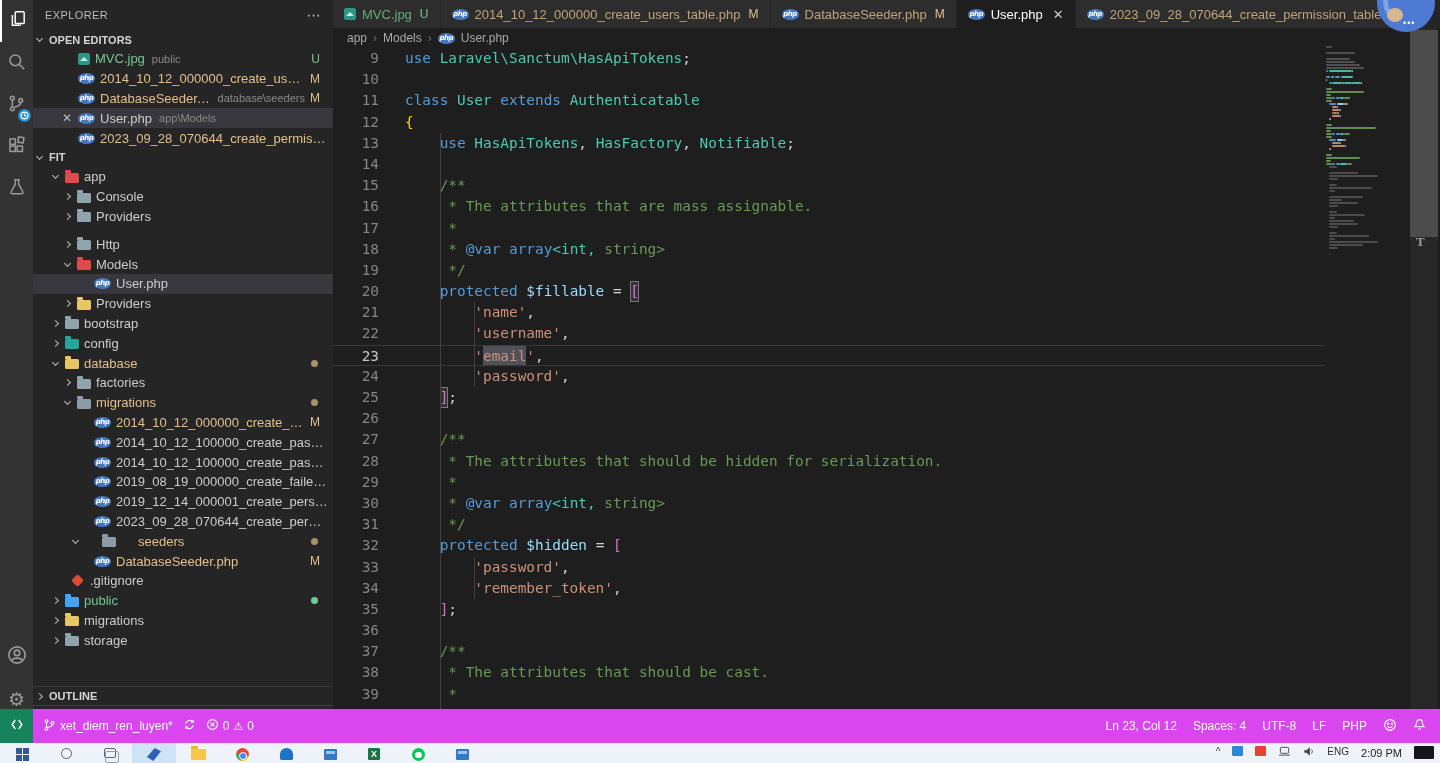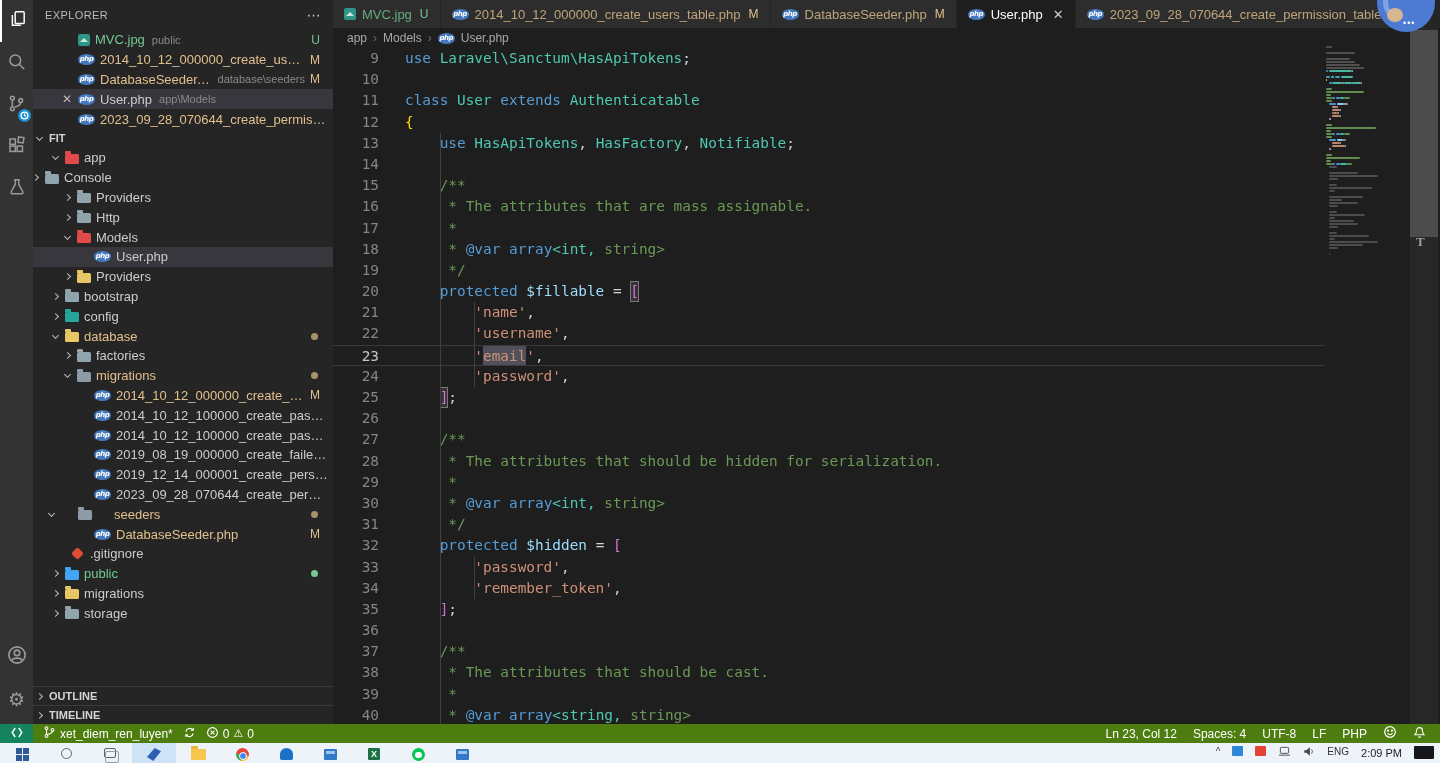--- a/index.html
+++ b/index.html
@@ -78,21 +78,21 @@
   .vthumb{position:absolute;left:0;right:0;top:2px;height:207px;background:#4c4c4c}
   .t-glyph{position:absolute;top:206px;left:6px;color:#9d9d9d;font:bold 13px "Liberation Serif",serif}
 
   
   .cam{position:absolute;left:1377px;top:-26px;width:58px;height:58px;border-radius:50%;background:#4d7bd3;z-index:60;overflow:hidden}
   .cam .arc{position:absolute;left:6px;top:8px;width:40px;height:40px;border-radius:50%;border:5px solid #7fa3e0;border-right-color:transparent;border-bottom-color:transparent}
   .cam .blob{position:absolute;left:10px;top:34px;width:16px;height:14px;border-radius:50%;background:#d8b68f}
   .cam .dots{position:absolute;left:26px;top:44px;color:#fff;font-size:9px;letter-spacing:1px}
 
   
-  .statusbar{position:absolute;left:0;right:0;bottom:20px;height:19px;background:#4d7c0f;color:#fff;font-size:12px;display:flex;align-items:center;z-index:6}
+  .statusbar{position:absolute;left:0;right:0;bottom:20px;height:34px;background:#d946ef;color:#fff;font-size:12px;display:flex;align-items:center;z-index:6}
   .sb-remote{width:33px;height:100%;background:#15845c;display:flex;align-items:center;justify-content:center;flex:none;cursor:pointer}
   .sb-item{display:flex;align-items:center;gap:4px;margin-left:10px;cursor:pointer}
   .sb-right{margin-left:auto;display:flex;align-items:center;gap:16px;padding-right:14px}
   .statusbar svg{stroke:#fff;fill:none;stroke-width:1.2}
   .warn-glyph{font-family:"DejaVu Sans",sans-serif;font-size:11px}
 
   
   .taskbar{position:absolute;left:0;right:0;bottom:0;height:20px;background:#eef3f9;display:flex;align-items:flex-start;overflow:hidden;z-index:6}
   .tb-icon{width:44px;height:20px;display:flex;justify-content:center;padding-top:5px;cursor:pointer;flex:none}
   .tb-icon.hl{background:#cfe3f6}
@@ -175,20 +175,24 @@
         <span class="gear-glyph">⚙</span>
       </div>
     </div>
   </div>
 
   <div class="sidebar">
     <div class="sb-header">
       <span>EXPLORER</span>
       <span class="more">⋯</span>
     </div>
+    <div class="sec-head">
+      <span class="chev open"></span>
+      <span>OPEN EDITORS</span>
+    </div>
     <div id="open-editors">
         <div class="row" style="padding-left: 28px;">
           <span class="spacer14"></span>
           <span class="icon-image"></span>
           <span class="lbl c-new">MVC.jpg</span>
           <span class="detail">public</span>
           <span class="badge c-new">U</span>
         </div>
         <div class="row" style="padding-left: 28px;">
           <span class="spacer14"></span>
@@ -218,31 +222,31 @@
     <div class="sec-head">
       <span class="chev open"></span>
       <span>FIT</span>
     </div>
     <div id="file-tree">
         <div class="row" style="padding-left: 20px;">
           <span class="chev open"></span>
           <span class="f" style="background: rgb(225, 74, 74);"></span>
           <span class="lbl c-norm">app</span>
         </div>
-        <div class="row" style=" text-align: center;">
+        <div class="row" style="padding-left: 32px; text-align: center;">
           <span class="chev closed"></span>
           <span class="f" style="background: rgb(144, 164, 174);"></span>
           <span class="lbl c-norm">Console</span>
         </div>
         <div class="row" style="padding-left: 32px;">
           <span class="chev closed"></span>
           <span class="f" style="background: rgb(144, 164, 174);"></span>
           <span class="lbl c-norm">Providers</span>
         </div>
-        <div class="row" style="padding-left: 32px;">
+        <div class="row" style="padding-left: 32px; margin-top: 8px;">
           <span class="chev closed"></span>
           <span class="f" style="background: rgb(144, 164, 174);"></span>
           <span class="lbl c-norm">Http</span>
         </div>
         <div class="row" style="padding-left: 32px;">
           <span class="chev open"></span>
           <span class="f" style="background: rgb(225, 74, 74);"></span>
           <span class="lbl c-norm">Models</span>
         </div>
         <div class="row sel" style="padding-left: 44px;">
@@ -306,21 +310,21 @@
         <div class="row" style="padding-left: 44px;">
           <span class="spacer14"></span>
           <span class="icon-php"></span>
           <span class="lbl c-norm">2019_12_14_000001_create_personal_acces...</span>
         </div>
         <div class="row" style="padding-left: 44px;">
           <span class="spacer14"></span>
           <span class="icon-php"></span>
           <span class="lbl c-norm">2023_09_28_070644_create_permission_tab...</span>
         </div>
-        <div class="row" style="padding-left: 16px; gap: 22px;">
+        <div class="row" style="padding-left: 40px; gap: 22px;">
           <span class="chev open"></span>
           <span class="f" style="background: rgb(141, 155, 168);"></span>
           <span class="lbl c-mod">seeders</span>
           <span class="gitdot" style="background: rgb(168, 146, 106);"></span>
         </div>
         <div class="row" style="padding-left: 44px;">
           <span class="spacer14"></span>
           <span class="icon-php"></span>
           <span class="lbl c-mod">DatabaseSeeder.php</span>
           <span class="badge c-mod">M</span>

